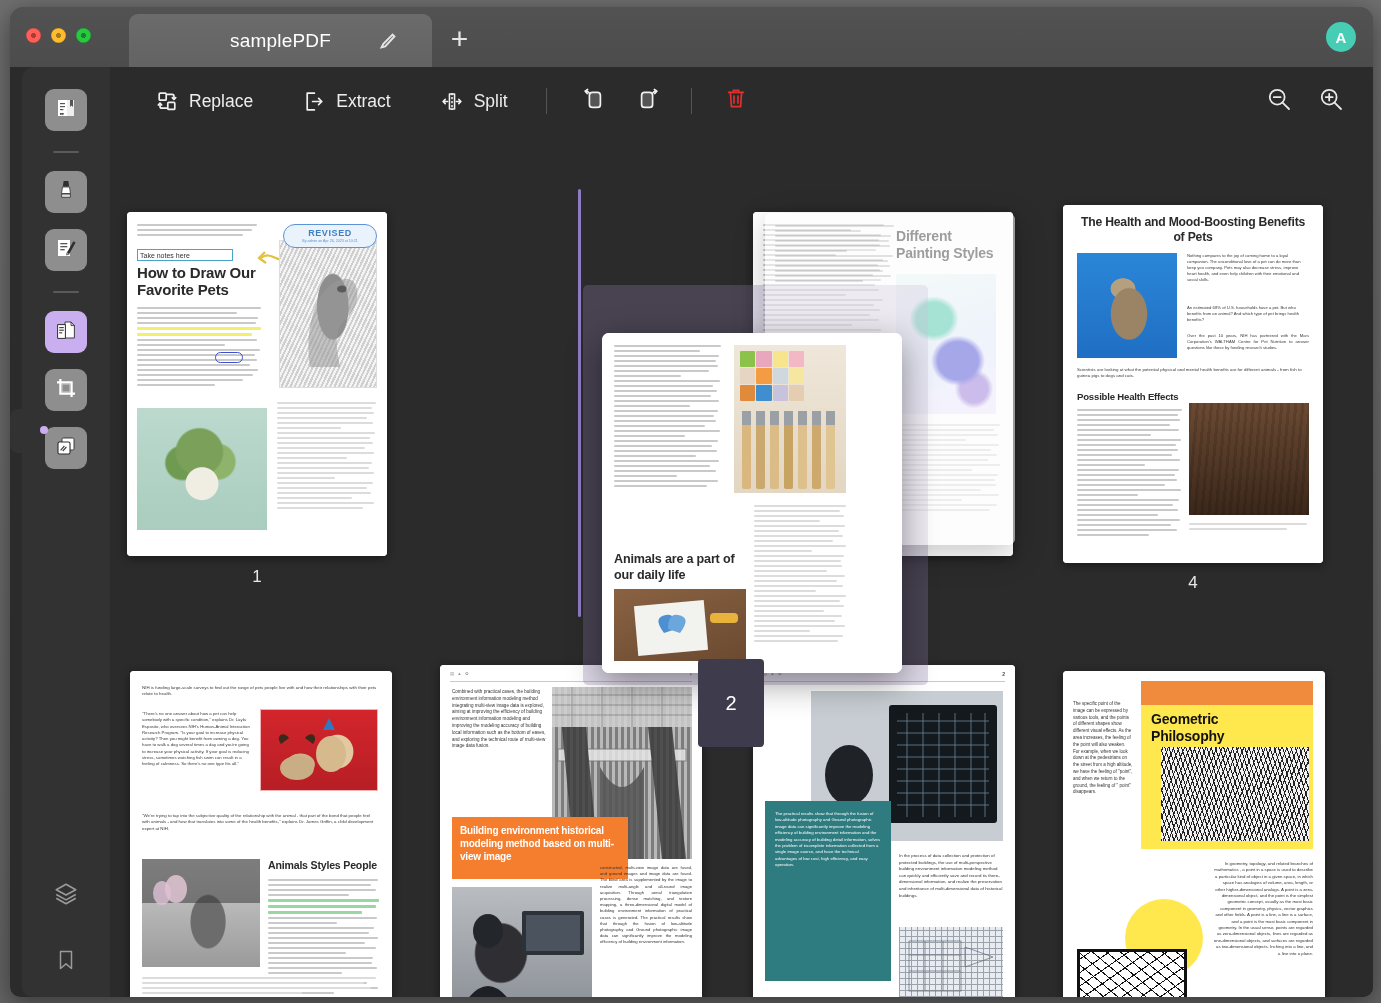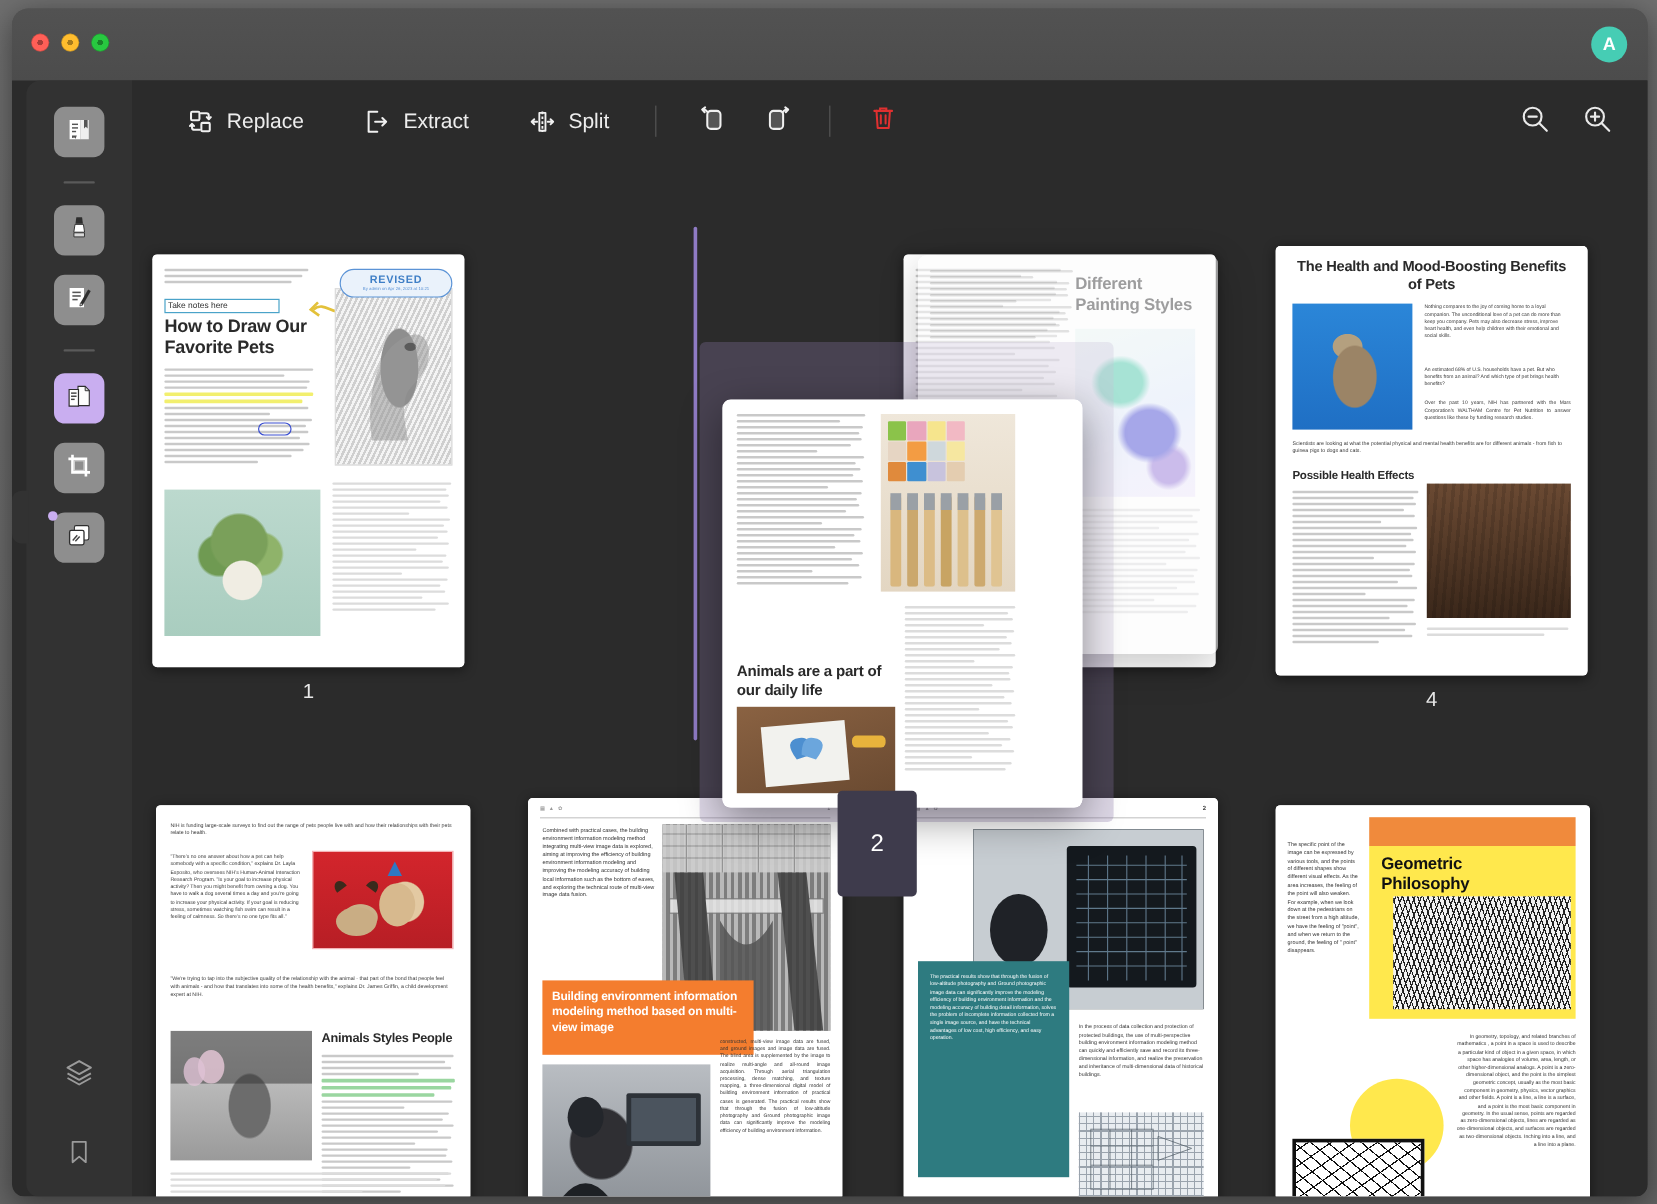--- a/index.html
+++ b/index.html
@@ -252,20 +252,31 @@
             <span class="glyph"></span>
           </span>
       <span class="dot yellow">
             <span class="glyph"></span>
           </span>
       <span class="dot green">
             <span class="glyph"></span>
           </span>
     </div>
 
+    <div class="tabstrip">
+      <div class="tab">
+        <span class="tab-title">samplePDF</span>
+        <span class="tab-edit">
+          <svg viewBox="0 0 24 24" width="22" height="22" fill="none" stroke="#f0f0f0" stroke-width="2.1" stroke-linecap="round">
+            <path d="M5 19 L9 18 L19 7 L17 5 L7 15 Z"></path>
+          </svg>
+        </span>
+      </div>
+      <div class="newtab">+</div>
+    </div>
 
     <div class="avatar">A</div>
   </div>
 
   <div class="body-area">
 
     <div class="railwrap">
       <div class="edge-notch"></div>
       <div class="rail">
 
@@ -731,21 +742,21 @@
                 <path d="M0 8h140M0 18h140M0 28h140"></path>
                 <path d="M20 0v40M50 0v40M80 0v40M110 0v40"></path>
               </g>
               <rect x="6" y="62" width="128" height="12" fill="#e6e6e6" stroke="#777"></rect>
               <path d="M10 40 L22 172 L46 172 L34 40z" fill="#3d3d3d"></path>
               <path d="M96 40 L110 172 L134 172 L120 40z" fill="#3d3d3d"></path>
               <path d="M48 80 q22 40 44 0 L92 172 L48 172z" fill="#545454"></path>
             </svg>
           </div>
           <div style="position:absolute;left:12px;top:152px;width:176px;height:62px;background:#f47d2e;">
-            <div class="hd" style="position:absolute;left:8px;top:7px;width:162px;color:#fff;font-size:10px;line-height:13px;">Building environment information modeling method based on multi-view image</div>
+            <div class="hd" style="position:absolute;left:8px;top:7px;width:162px;color:#fff;font-size:10px;line-height:13px;">Building environment historical modeling method based on multi-view image</div>
           </div>
           <div class="imgbox ph-desk" style="left:12px;top:222px;width:140px;height:120px;">
             <svg width="140" height="120" viewBox="0 0 140 120">
               <rect x="70" y="24" width="62" height="44" rx="2" fill="#2d3238"></rect>
               <rect x="74" y="28" width="54" height="36" fill="#4b545e"></rect>
               <ellipse cx="36" cy="44" rx="15" ry="17" fill="#23262b"></ellipse>
               <path d="M10 120 q26-42 52 0z" fill="#1d2024"></path>
             </svg>
           </div>
           <div style="position:absolute;left:160px;top:200px;width:92px;font-size:4.2px;color:#333;line-height:6.2px;text-align:justify;">constructed, multi-view image data are fused, and ground images and image data are fused. The blind area is supplemented by the image to realize multi-angle and all-round image acquisition. Through aerial triangulation processing, dense matching, and texture mapping, a three-dimensional digital model of building environment information of practical cases is generated. The practical results show that through the fusion of low-altitude photography and Ground photographic image data can significantly improve the modeling efficiency of building environment information.</div>

